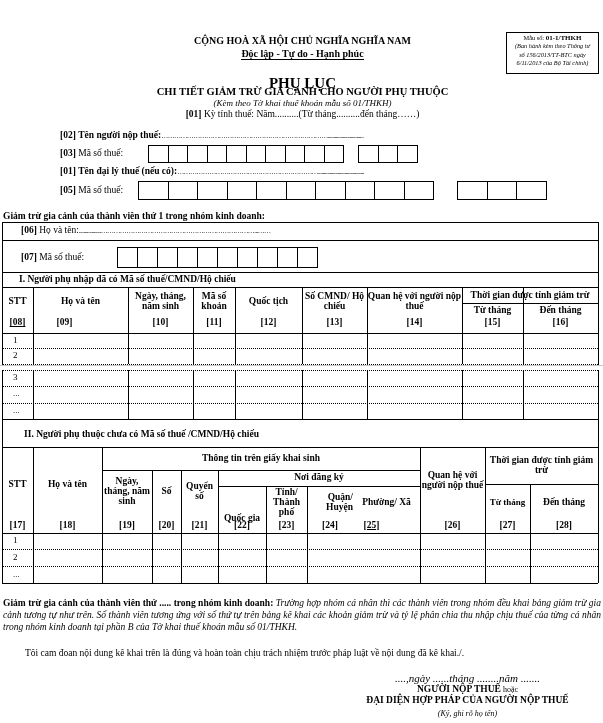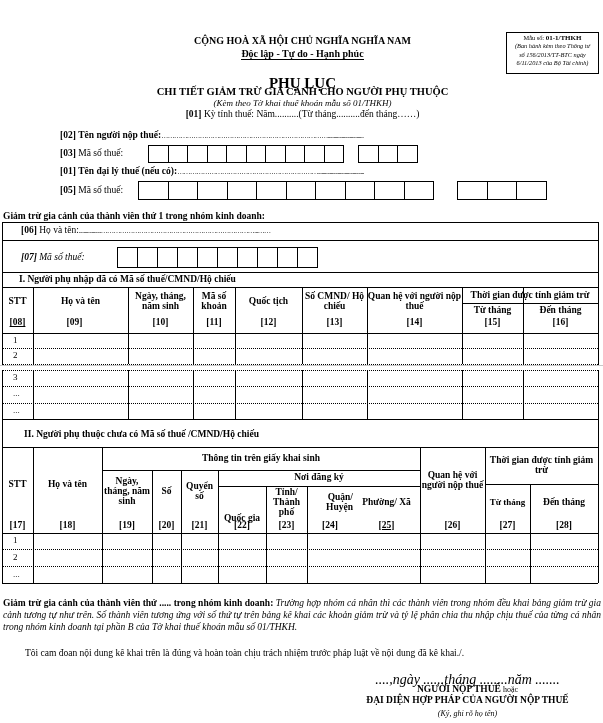--- a/index.html
+++ b/index.html
@@ -98,21 +98,21 @@
   <div class="vl" style="left:598px;top:222px;height:144px;"></div>
   <div class="hl" style="left:2px;top:222px;width:596px;"></div>
   <div class="hl" style="left:2px;top:240px;width:596px;"></div>
   <div class="hl" style="left:2px;top:272px;width:596px;"></div>
   <div class="hl" style="left:2px;top:287px;width:596px;"></div>
 
   <div class="abs nw" style="left:21px;top:225px;font-size:9.5px;">
     <b>[06]</b>
     <span>Họ và tên:</span><span style="font-size:7px;letter-spacing:-0.6px;">...................………………………………………………………………...……</span>
   </div>
-  <div class="abs nw" style="left:21px;top:252px;font-size:9.5px;font-style:italic;">
+  <div class="abs nw" style="left:21px;top:252px;font-size:9.5px;">
     <b>[07]</b>
     <span>Mã số thuế:</span>
   </div>
   <div id="mst07">
       <div class="box" style="left:117px;top:247px;width:21px;height:21px;"></div>
       <div class="box" style="left:137px;top:247px;width:21px;height:21px;"></div>
       <div class="box" style="left:157px;top:247px;width:21px;height:21px;"></div>
       <div class="box" style="left:177px;top:247px;width:21px;height:21px;"></div>
       <div class="box" style="left:197px;top:247px;width:21px;height:21px;"></div>
       <div class="box" style="left:217px;top:247px;width:21px;height:21px;"></div>
@@ -148,21 +148,21 @@
       <div class="hd" style="left:2px;top:348px;width:596px;"></div>
       <div class="hd" style="left:2px;top:364px;width:596px;"></div>
       <div class="hd" style="left:2px;top:370px;width:596px;"></div>
       <div class="hd" style="left:2px;top:386px;width:596px;"></div>
       <div class="hd" style="left:2px;top:403px;width:596px;"></div>
       <div class="hl" style="left:2px;top:419px;width:596px;"></div>
       <div class="gap" style="top:365px;height:4px;"></div>
       <div class="cell" style="left:2px;top:290px;width:31px;height:24px;">STT</div>
       <div class="cell" style="left:2px;top:316px;width:31px;height:14px;text-decoration:underline;">[08]</div>
       <div class="cell" style="left:33px;top:290px;width:95px;height:24px;">Họ và tên</div>
-      <div class="cell" style="left:27px;top:316px;width:95px;height:14px;">[09]</div>
+      <div class="cell" style="left:17px;top:316px;width:95px;height:14px;">[09]</div>
       <div class="cell" style="left:128px;top:290px;width:65px;height:24px;">Ngày, tháng, năm sinh</div>
       <div class="cell" style="left:128px;top:316px;width:65px;height:14px;">[10]</div>
       <div class="cell" style="left:193px;top:290px;width:42px;height:24px;">Mã số khoản</div>
       <div class="cell" style="left:193px;top:316px;width:42px;height:14px;">[11]</div>
       <div class="cell" style="left:235px;top:290px;width:67px;height:24px;">Quốc tịch</div>
       <div class="cell" style="left:235px;top:316px;width:67px;height:14px;">[12]</div>
       <div class="cell" style="left:302px;top:290px;width:65px;height:24px;">Số CMND/ Hộ chiếu</div>
       <div class="cell" style="left:302px;top:316px;width:65px;height:14px;">[13]</div>
       <div class="cell" style="left:367px;top:290px;width:95px;height:24px;">Quan hệ với người nộp thuế</div>
       <div class="cell" style="left:367px;top:316px;width:95px;height:14px;">[14]</div>
@@ -257,21 +257,21 @@
     <div class="cell" style="left:485px;top:488px;width:45px;height:30px;font-size:9px;">Từ tháng</div>
     <div class="cell" style="left:530px;top:488px;width:68px;height:30px;">Đến tháng</div>
     <div class="cell" style="left:2px;top:519px;width:31px;height:13px;">[17]</div>
     <div class="cell" style="left:33px;top:519px;width:69px;height:13px;">[18]</div>
     <div class="cell" style="left:102px;top:519px;width:50px;height:13px;">[19]</div>
     <div class="cell" style="left:152px;top:519px;width:29px;height:13px;">[20]</div>
     <div class="cell" style="left:181px;top:519px;width:37px;height:13px;">[21]</div>
     <div class="cell" style="left:218px;top:519px;width:48px;height:13px;">[22]</div>
     <div class="cell" style="left:266px;top:519px;width:41px;height:13px;">[23]</div>
     <div class="cell" style="left:307px;top:519px;width:46px;height:13px;">[24]</div>
-    <div class="cell" style="left:353px;top:519px;width:67px;height:13px;text-decoration:underline;">[25]</div>
+    <div class="cell" style="left:338px;top:519px;width:67px;height:13px;text-decoration:underline;">[25]</div>
     <div class="cell" style="left:420px;top:519px;width:65px;height:13px;">[26]</div>
     <div class="cell" style="left:485px;top:519px;width:45px;height:13px;">[27]</div>
     <div class="cell" style="left:530px;top:519px;width:68px;height:13px;">[28]</div>
     <div class="cell" style="left:2px;top:533px;width:24px;height:16px;font-weight:normal;font-size:9px;justify-content:flex-start;padding-left:11px;">1</div>
     <div class="abs" style="left:34px;top:534px;width:67px;height:14px;"></div>
     <div class="abs" style="left:103px;top:534px;width:48px;height:14px;"></div>
     <div class="abs" style="left:153px;top:534px;width:27px;height:14px;"></div>
     <div class="abs" style="left:182px;top:534px;width:35px;height:14px;"></div>
     <div class="abs" style="left:219px;top:534px;width:46px;height:14px;"></div>
     <div class="abs" style="left:267px;top:534px;width:39px;height:14px;"></div>
@@ -304,18 +304,18 @@
     <div class="abs" style="left:421px;top:567px;width:63px;height:15px;"></div>
     <div class="abs" style="left:486px;top:567px;width:43px;height:15px;"></div>
     <div class="abs" style="left:531px;top:567px;width:66px;height:15px;"></div>
   </div>
 
 <div class="abs" style="left:3px;top:597px;width:598px;font-size:9.5px;line-height:12.2px;text-align:justify;">
   <b>Giảm trừ gia cảnh của thành viên thứ ..... trong nhóm kinh doanh:</b><i> Trường hợp nhóm cá nhân thì các thành viên trong nhóm đều khai bảng giảm trừ gia cảnh tương tự như trên. Số thành viên tương ứng với số thứ tự trên bảng kê khai các khoản giảm trừ và tỷ lệ phân chia thu nhập chịu thuế của từng cá nhân trong nhóm kinh doanh tại phần B của Tờ khai thuế khoán mẫu số 01/THKH.</i>
 </div>
 <div class="abs nw" style="left:25px;top:648px;font-size:9.5px;">Tôi cam đoan nội dung kê khai trên là đúng và hoàn toàn chịu trách nhiệm trước pháp luật về nội dung đã kê khai./.</div>
 
-<div class="abs c i nw" style="left:350px;top:672px;width:235px;font-size:14px;">....,ngày ......tháng ........năm .......</div>
+<div class="abs c i nw" style="left:350px;top:672px;width:235px;font-size:11px;">....,ngày ......tháng ........năm .......</div>
 <div class="abs c nw" style="left:350px;top:684px;width:235px;font-size:9.5px;">
   <b>NGƯỜI NỘP THUẾ</b><span style="font-size:8px;"> hoặc</span>
 </div>
 <div class="abs c b nw" style="left:345px;top:695px;width:245px;font-size:9.5px;">ĐẠI DIỆN HỢP PHÁP CỦA NGƯỜI NỘP THUẾ</div>
 <div class="abs c i nw" style="left:350px;top:709px;width:235px;font-size:8px;">(Ký, ghi rõ họ tên)</div>
 
 </body></html>

